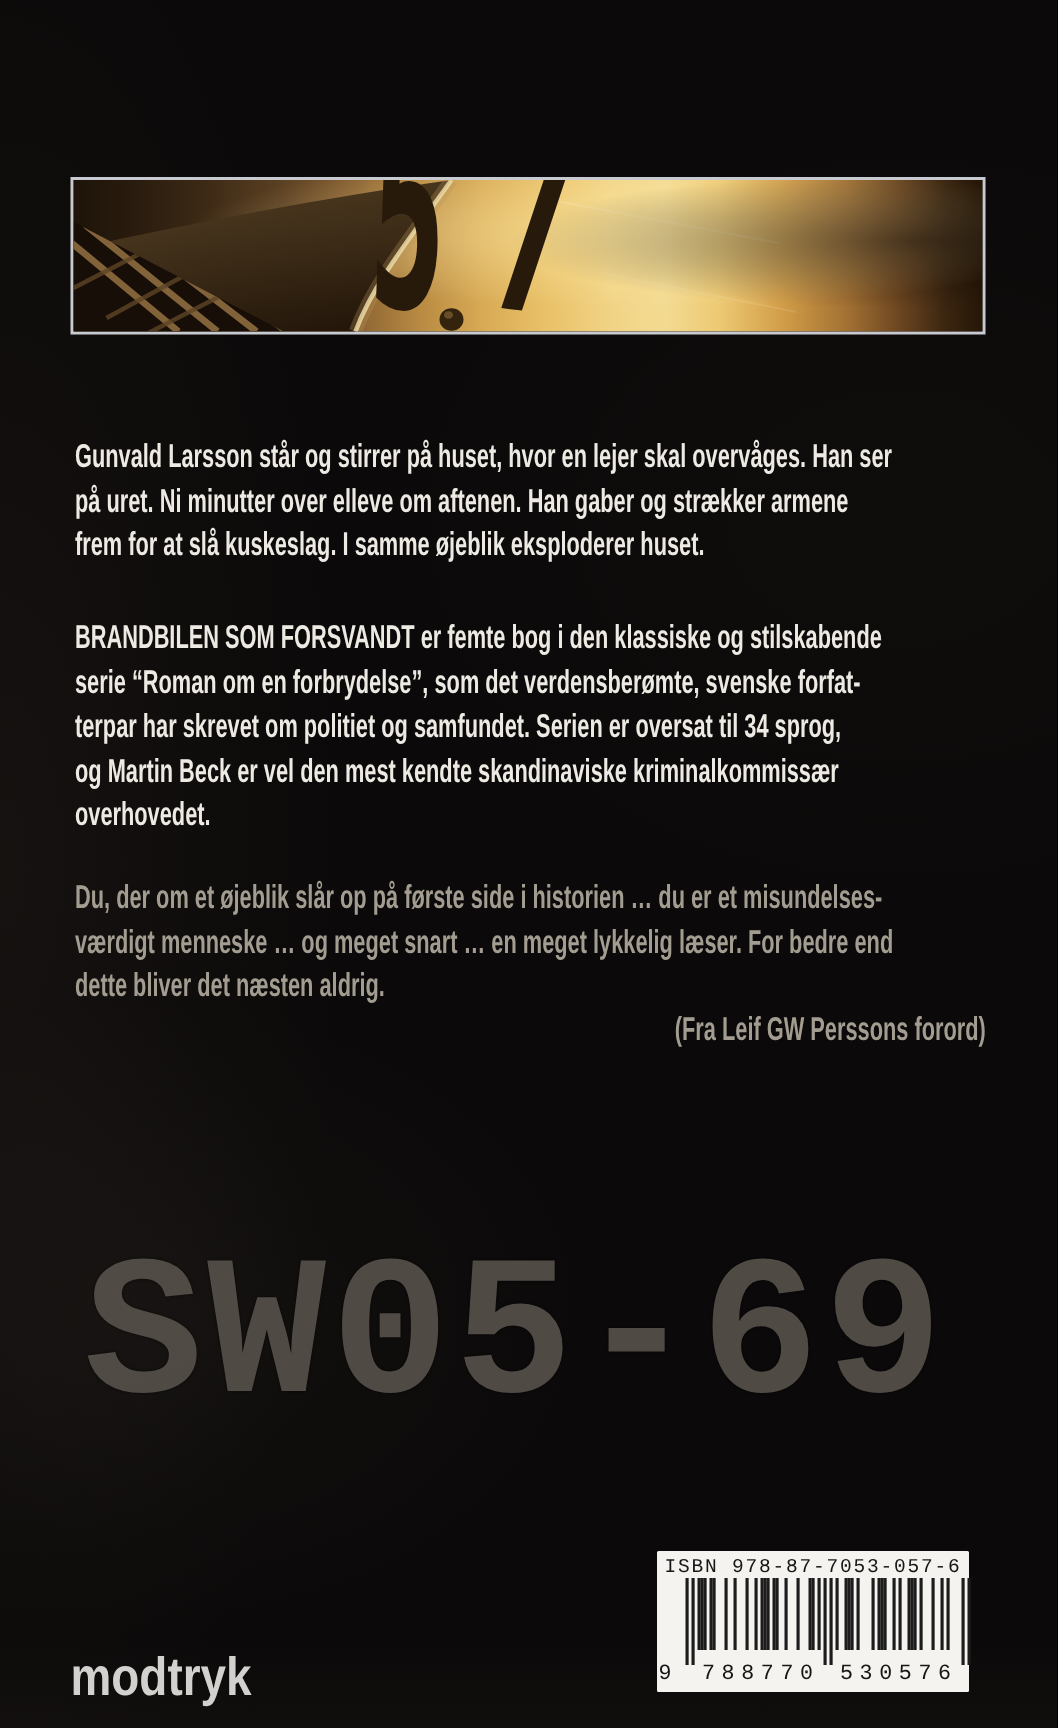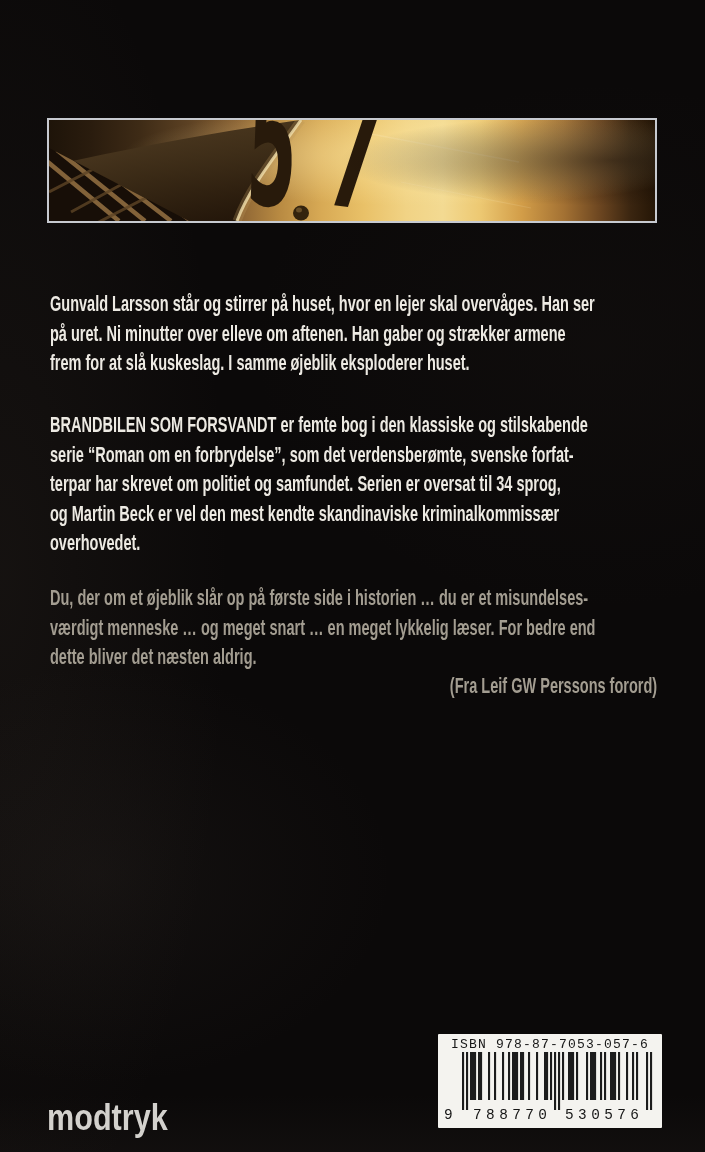--- a/index.html
+++ b/index.html
@@ -58,21 +58,21 @@
   .publisher{
     position:absolute;left:47px;top:1100px;
     font-weight:bold;font-size:36px;line-height:36px;
     color:#d3d1cd;letter-spacing:0;
     transform:scaleX(0.85);transform-origin:0 50%;
     white-space:nowrap;
   }
 
   
   .barcode-box{
-    position:absolute;left:438px;top:1034px;width:224px;height:94px;
+    position:absolute;left:438px;top:1034px;width:208px;height:94px;
     background:#f4f3ef;border-radius:1px;
   }
   .isbn-line{
     margin-top:3px;text-align:center;
     font-family:"Liberation Mono", monospace;
     font-size:13px;line-height:15px;letter-spacing:1.2px;
     color:#161616;white-space:nowrap;
   }
   .barcode-box svg{display:block;margin:0 auto;width:214px;height:68px;}
   .barcode-box svg text{
@@ -185,20 +185,21 @@
 
     <div class="para p-gray" id="quote">
       <div class="ln">Du, der om et øjeblik slår op på første side i historien … du er et misundelses-</div>
       <div class="ln">værdigt menneske … og meget snart … en meget lykkelig læser. For bedre end</div>
       <div class="ln">dette bliver det næsten aldrig.</div>
     </div>
 
     <div class="attrib" id="attrib">(Fra Leif GW Perssons forord)</div>
   </div>
 
+  <div class="prod-code">SW05-69</div>
 
   <div class="publisher">modtryk</div>
 
   <div class="barcode-box">
     <div class="isbn-line">ISBN 978-87-7053-057-6</div>
     <svg viewBox="-9.5 0 107 34" preserveAspectRatio="none">
       <g id="ean-bars">
           <rect x="0" y="0" width="1.05" height="29"></rect>
           <rect x="2" y="0" width="1.05" height="29"></rect>
           <rect x="4" y="0" width="1.05" height="24"></rect>

